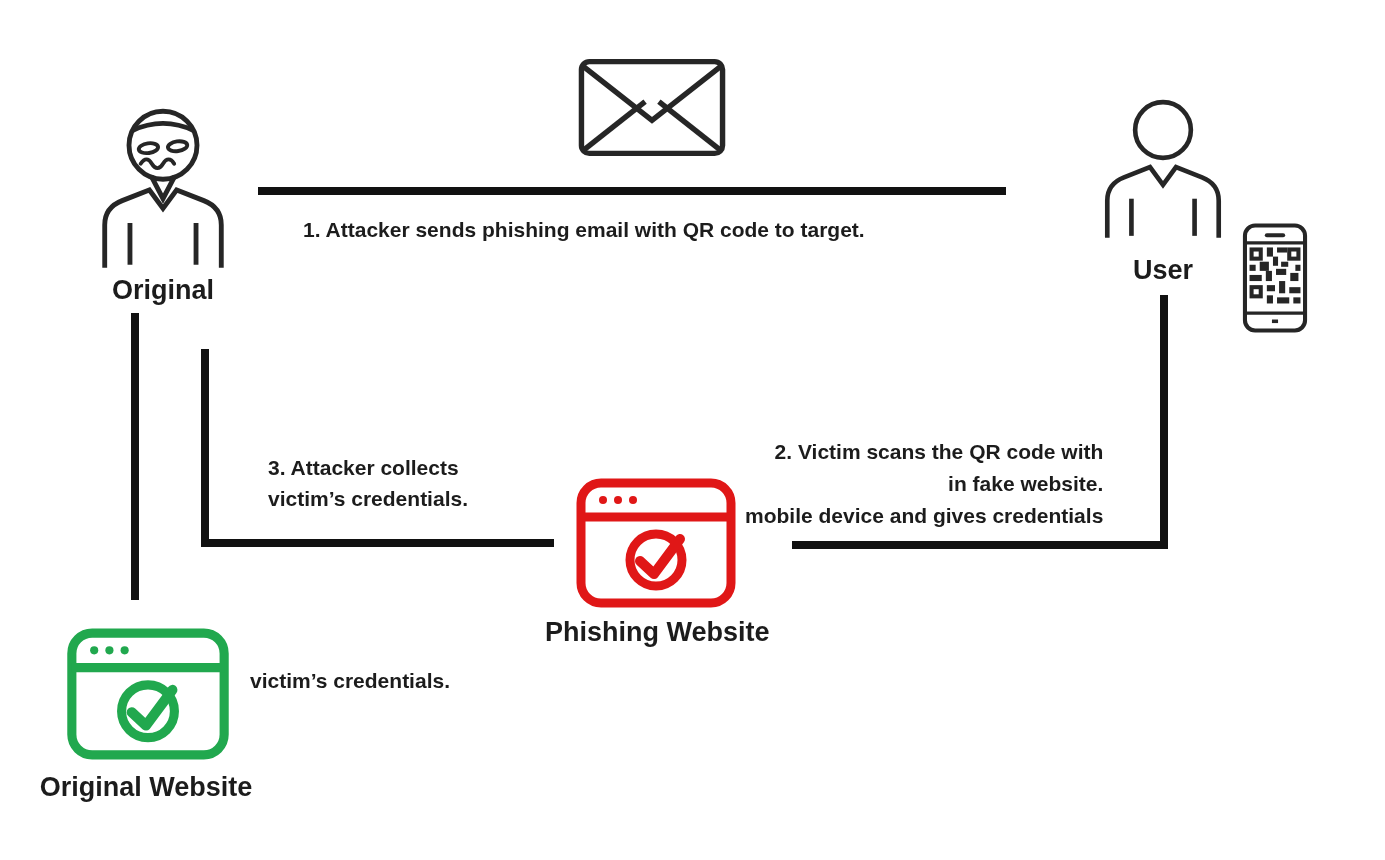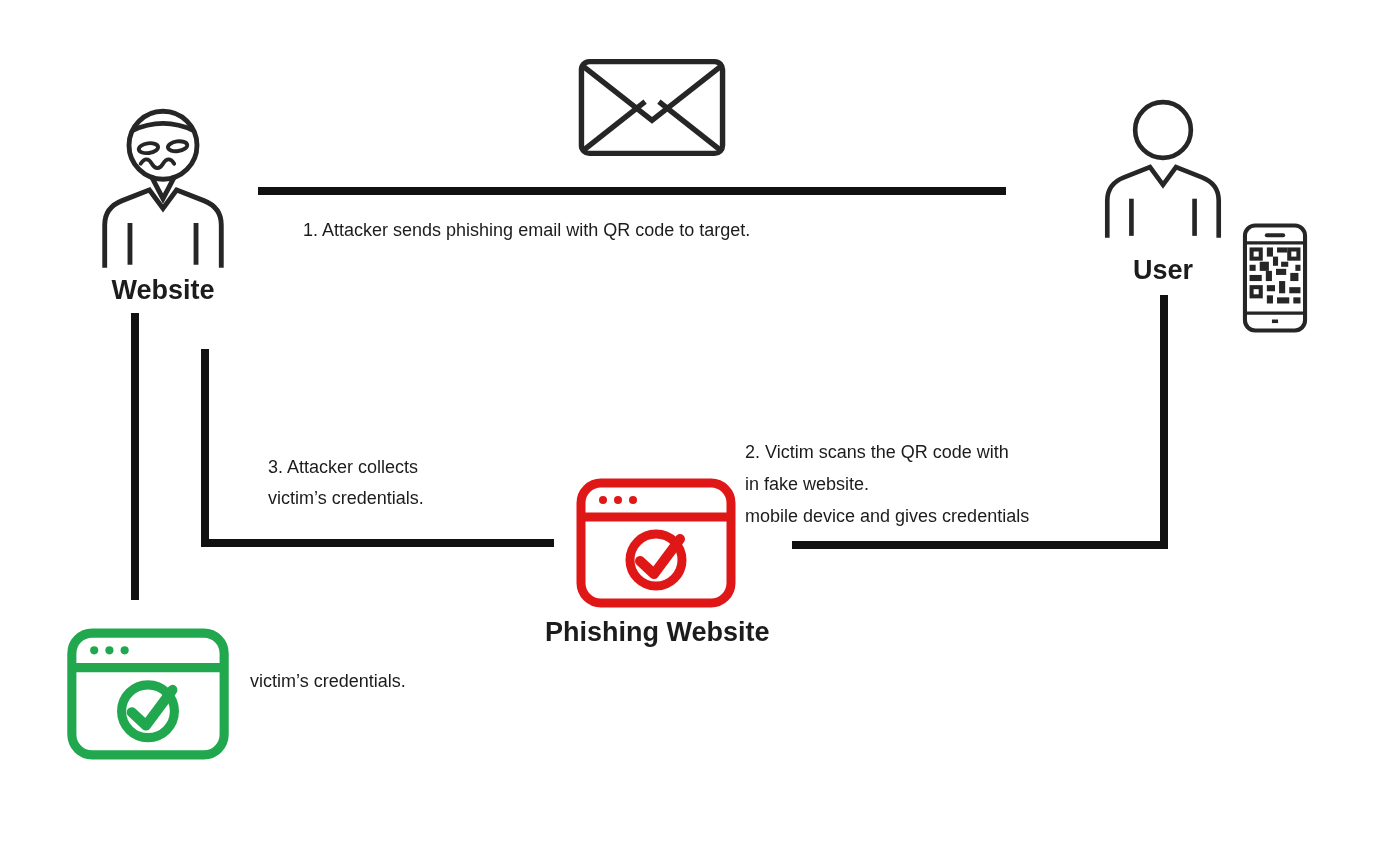--- a/index.html
+++ b/index.html
@@ -12,21 +12,21 @@
     overflow:hidden;
   }
   .abs{position:absolute;}
   .icon svg{display:block;width:100%;height:100%;}
   .label{
     font-weight:700;font-size:27px;line-height:24px;
     text-align:center;color:var(--ink,#1c1c1c);
     white-space:nowrap;
   }
   .step{
-    font-weight:400;font-size:18px;line-height:32px;
+    font-weight:700;font-size:21px;line-height:32px;
     color:var(--ink,#1c1c1c);white-space:nowrap;
   }
   .step.center{text-align:left;}
   .arrows{position:absolute;left:0;top:0;}
   .arrows path{stroke:var(--arrow,#111);stroke-width:8;fill:none;stroke-linejoin:miter;}
   .browser.red{color:var(--red,#e01717);}
   .browser.green{color:var(--green,#21a84e);}
   .ink-icon{color:#262626;}
 </style>
 </head>
@@ -52,21 +52,21 @@
       <path d="M38 27 Q 70 12 102 27"></path>
       <ellipse cx="55" cy="45" rx="10" ry="5" stroke-width="4" transform="rotate(-8 55 45)"></ellipse>
       <ellipse cx="85" cy="43" rx="10" ry="5" stroke-width="4" transform="rotate(-8 85 43)"></ellipse>
       <path d="M47 61 c 4 -6 8 -6 11.5 0 c 3.5 6 8 6 11.5 0 c 3.5 -6 8 -6 11.5 0" stroke-width="4" stroke-linecap="round"></path>
       <path d="M58 74 L 70 97 L 82 74"></path>
       <path d="M10 168 V 124 Q 10 106 28 99 L 56 88 L 70 107 L 84 88 L 112 99 Q 130 106 130 124 V 168"></path>
       <path d="M36 122 V 165"></path>
       <path d="M104 122 V 165"></path>
     </svg>
   </div>
-  <div class="abs label" style="left:95px;top:278px;width:136px;">Website</div>
+  <div class="abs label" style="left:95px;top:278px;width:136px;">Original</div>
 
   <div class="abs icon ink-icon" style="left:578px;top:58px;width:148px;height:99px;">
     <svg viewBox="0 0 150 100" fill="none" stroke="currentColor" stroke-width="5.5">
       <rect x="3.5" y="3.5" width="143" height="93" rx="8"></rect>
       <path d="M5 8 L 75 63 L 145 8"></path>
       <path d="M6 93 L 68 44"></path>
       <path d="M144 93 L 82 44"></path>
     </svg>
   </div>
 
@@ -136,26 +136,27 @@
       <path d="M5 39 H 155"></path>
       <g fill="currentColor" stroke="none">
         <circle cx="27" cy="22" r="4"></circle>
           <circle cx="42" cy="22" r="4"></circle>
           <circle cx="57" cy="22" r="4"></circle>
       </g>
       <circle cx="80" cy="82" r="26"></circle>
       <path d="M64 83 L 78 96 L 104 61" stroke-width="10" stroke-linecap="round" stroke-linejoin="round"></path>
     </svg>
   </div>
+  <div class="abs label" style="left:34px;top:775px;width:224px;">Original Website</div>
 
   <div class="abs step" style="left:303px;top:214px;">
     <div>1. Attacker sends phishing email with QR code to target.</div>
   </div>
 
-  <div class="abs step" style="left:745px;top:436px;">
+  <div class="abs step" style="left:745px;top:436px;text-align:right;">
     <div>2. Victim scans the QR code with</div>
     <div>in fake website.</div>
     <div>mobile device and gives credentials</div>
   </div>
 
   <div class="abs step center" style="left:268px;top:452px;width:250px;line-height:31px;">
     <div>3. Attacker collects</div>
     <div>victim’s credentials.</div>
   </div>
 

